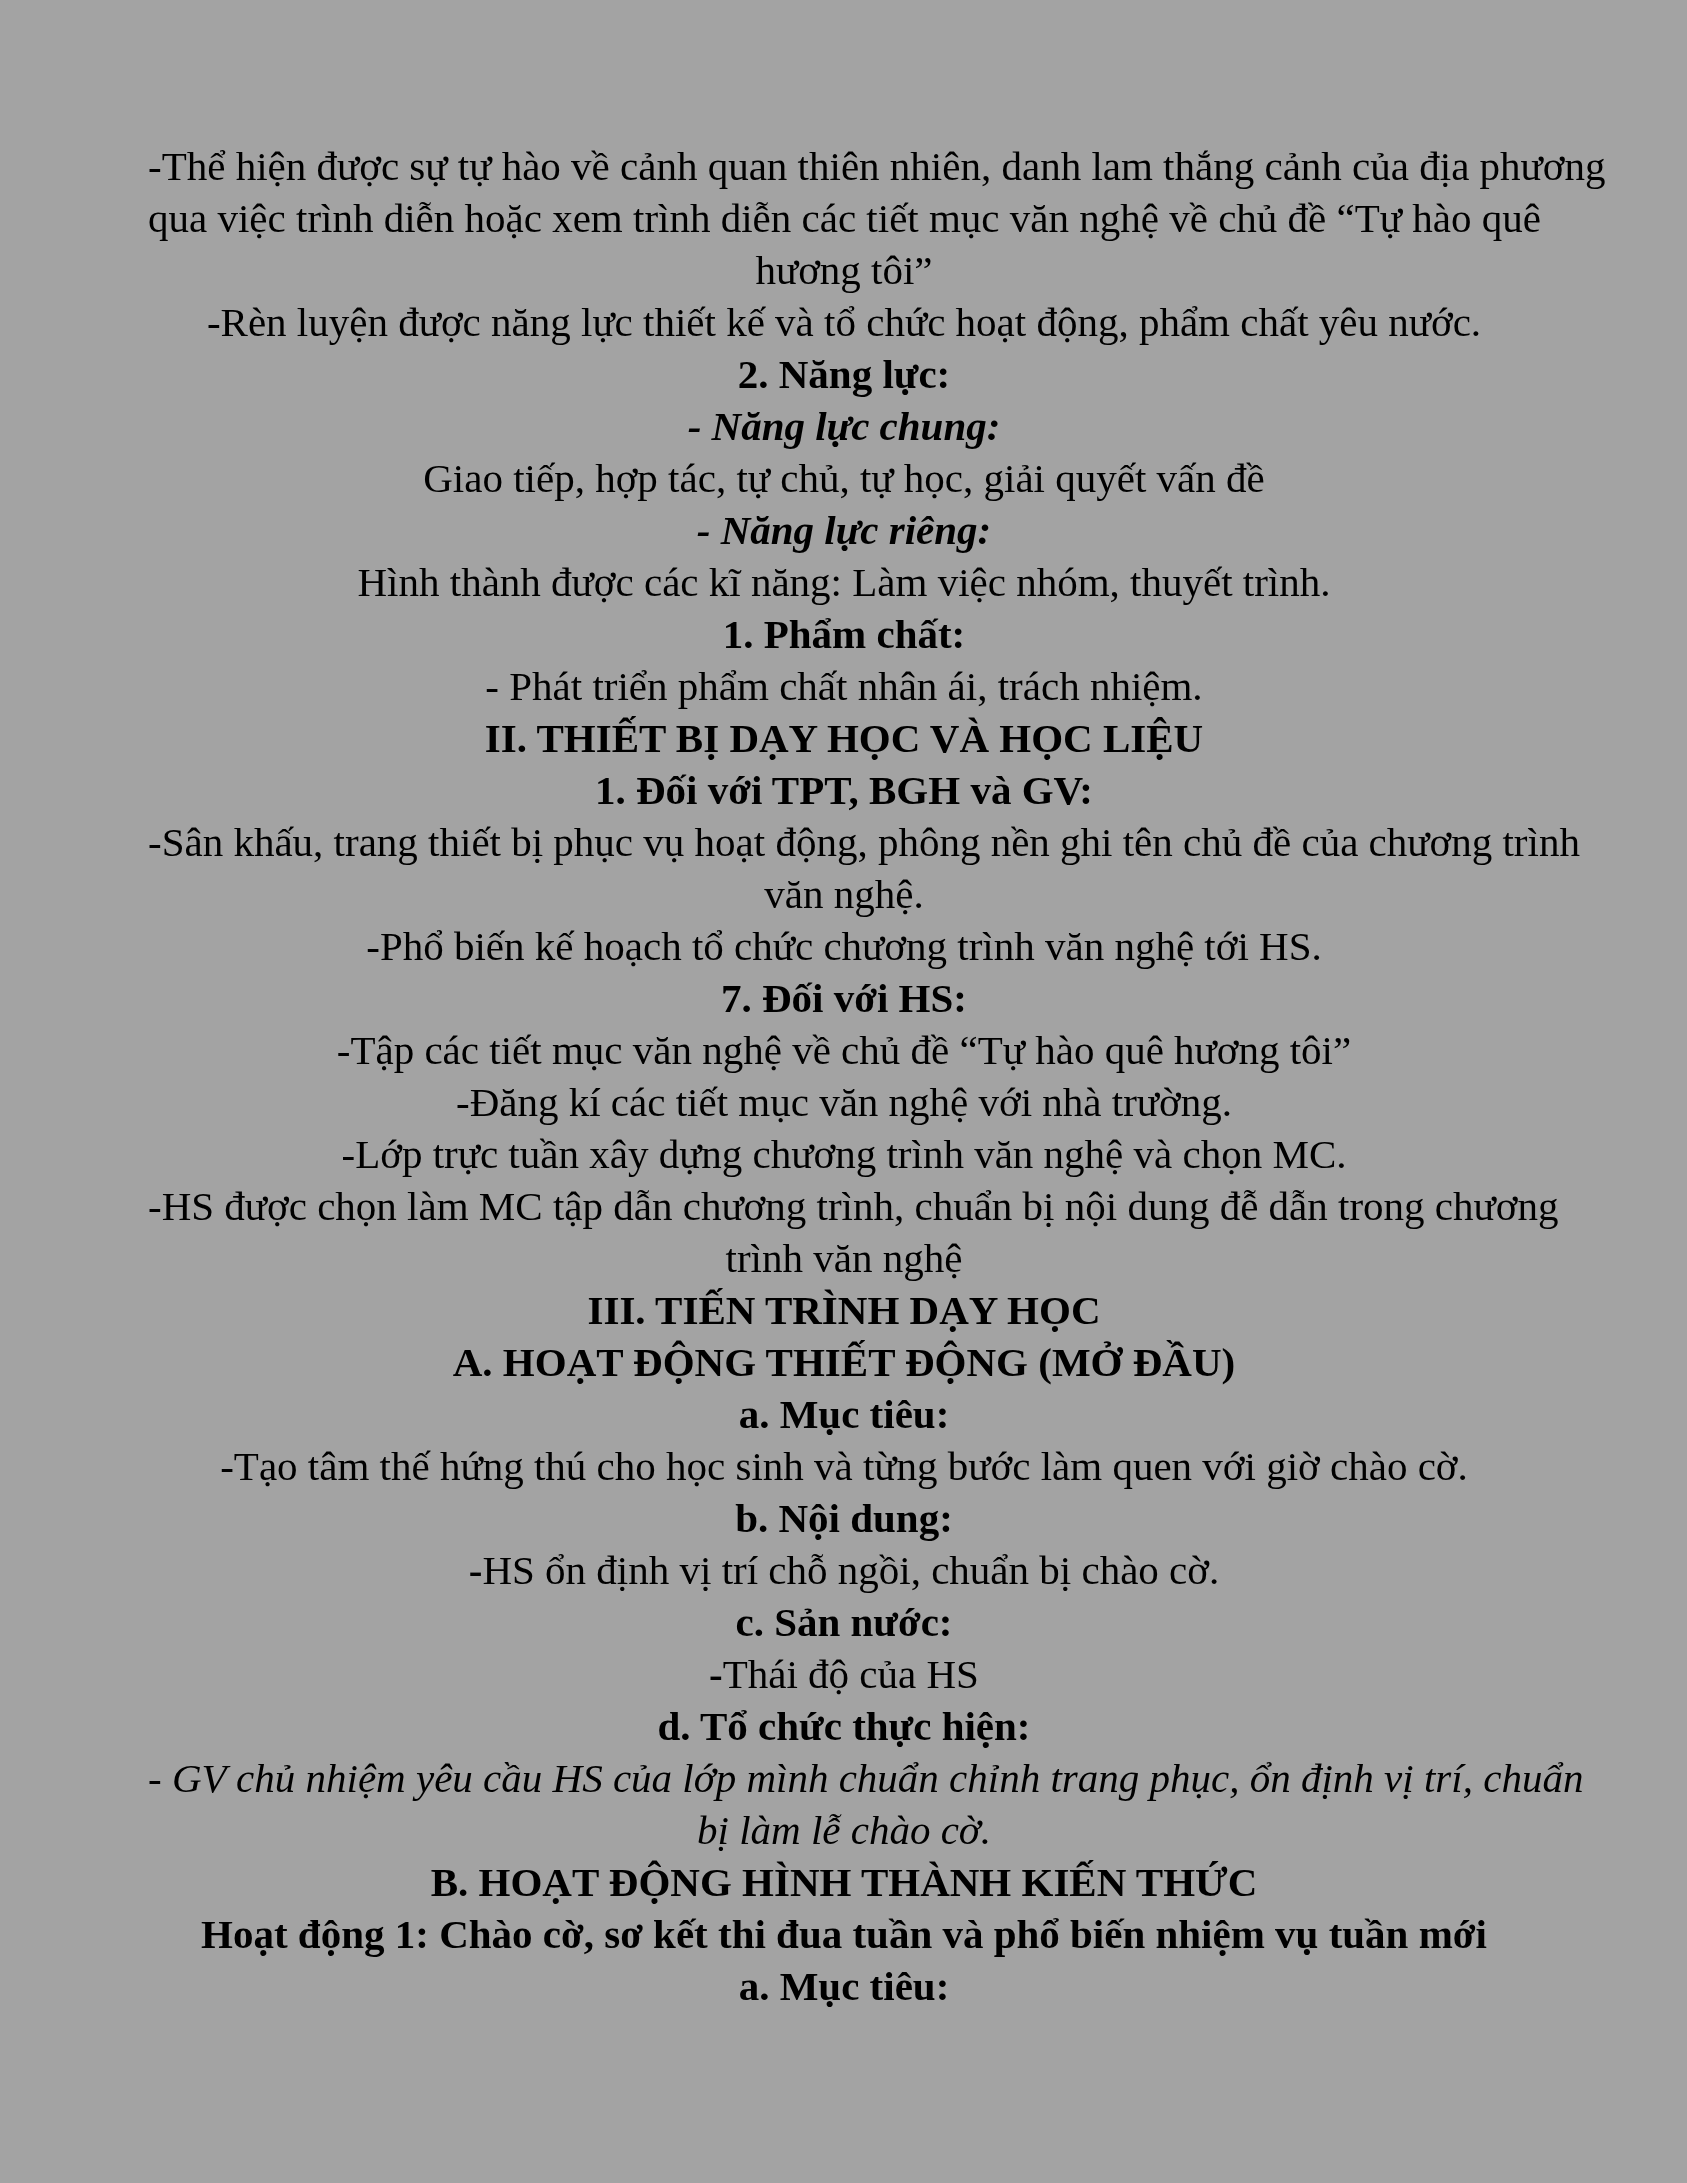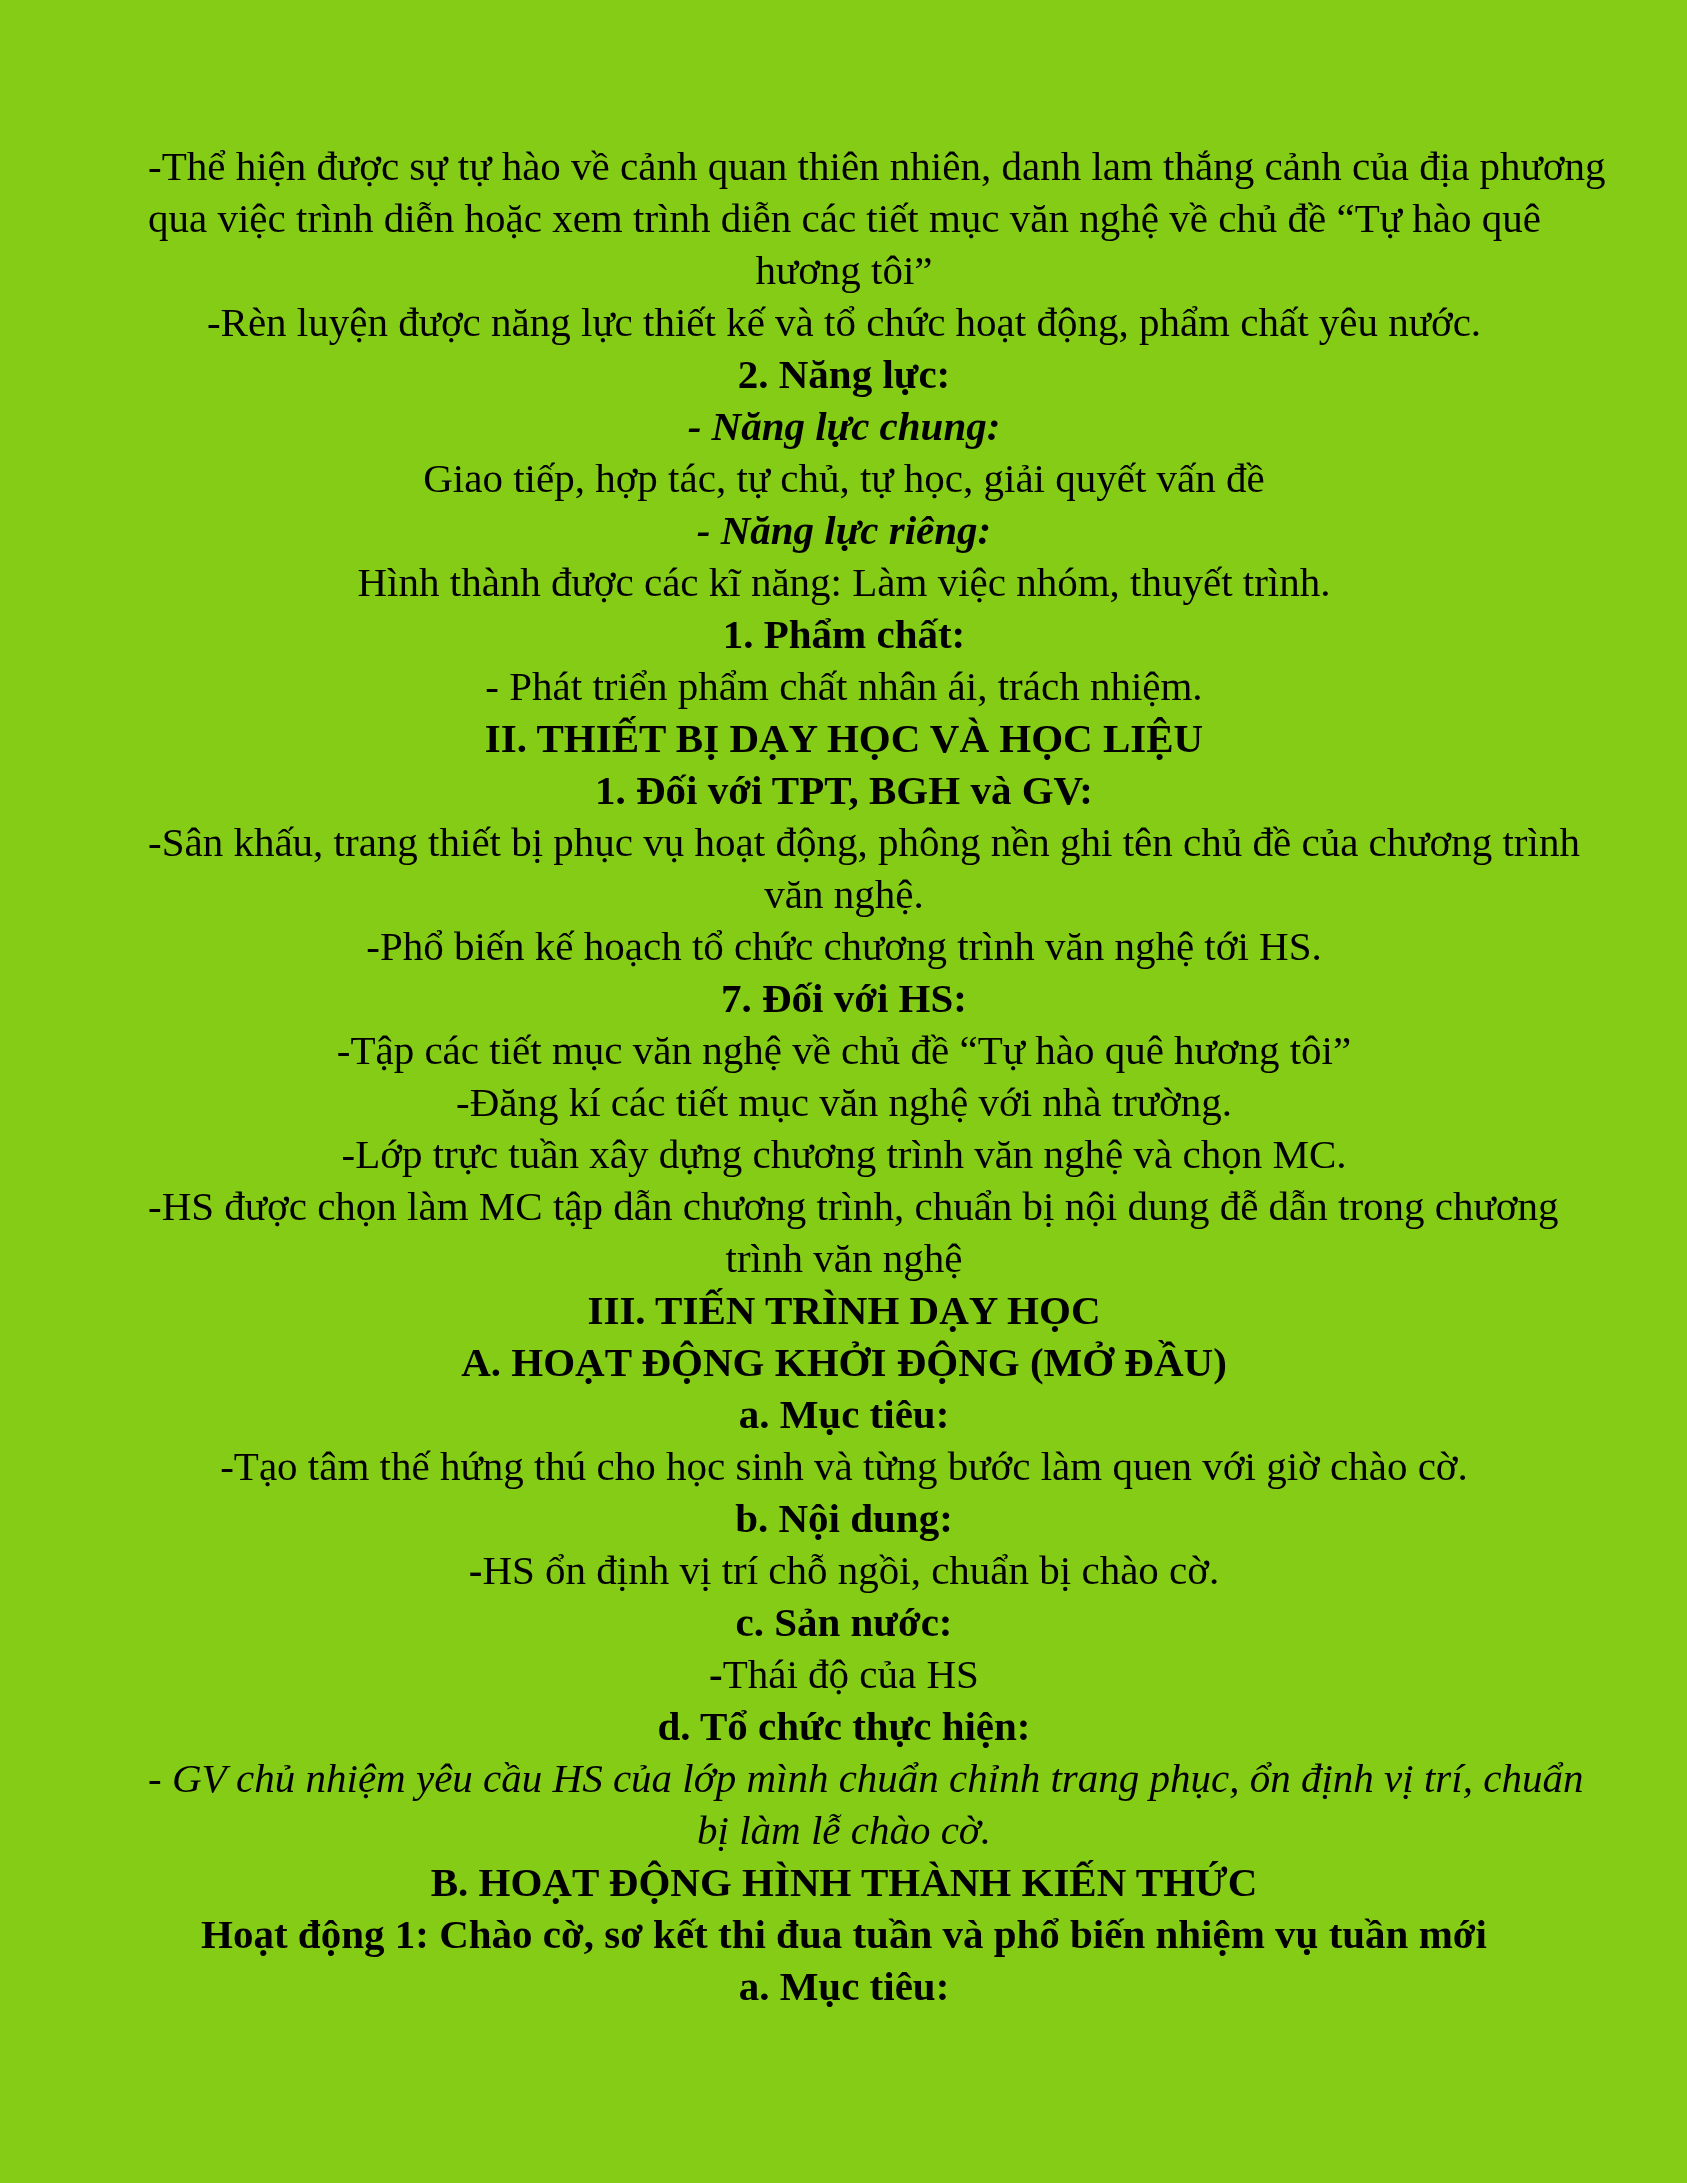--- a/index.html
+++ b/index.html
@@ -31,21 +31,21 @@
     white-space: nowrap;
     text-align: justify;
     text-align-last: justify;
     -moz-text-align-last: justify;
   }
   .bold-prefix { font-weight: bold; }
 </style>
 </head>
 <body>
 
-<div class="page" style="background: #84cc16; color: rgb(0, 0, 0);">
+<div class="page" style="background: #a3a3a3; color: rgb(0, 0, 0);">
   <div class="content">
       <p class="line j">-Thể hiện được sự tự hào về cảnh quan thiên nhiên, danh lam thắng cảnh của địa phương</p>
       <p class="line j">qua việc trình diễn hoặc xem trình diễn các tiết mục văn nghệ về chủ đề “Tự hào quê</p>
       <p class="line">hương tôi”</p>
       <p class="line">-Rèn luyện được năng lực thiết kế và tổ chức hoạt động, phẩm chất yêu nước.</p>
       <p class="line b">2. Năng lực:</p>
       <p class="line b i">- Năng lực chung:</p>
       <p class="line">Giao tiếp, hợp tác, tự chủ, tự học, giải quyết vấn đề</p>
       <p class="line b i">- Năng lực riêng:</p>
       <p class="line">Hình thành được các kĩ năng: Làm việc nhóm, thuyết trình.</p>
@@ -56,21 +56,21 @@
       <p class="line j">-Sân khấu, trang thiết bị phục vụ hoạt động, phông nền ghi tên chủ đề của chương trình</p>
       <p class="line">văn nghệ.</p>
       <p class="line">-Phổ biến kế hoạch tổ chức chương trình văn nghệ tới HS.</p>
       <p class="line b">7. Đối với HS:</p>
       <p class="line">-Tập các tiết mục văn nghệ về chủ đề “Tự hào quê hương tôi”</p>
       <p class="line">-Đăng kí các tiết mục văn nghệ với nhà trường.</p>
       <p class="line">-Lớp trực tuần xây dựng chương trình văn nghệ và chọn MC.</p>
       <p class="line j">-HS được chọn làm MC tập dẫn chương trình, chuẩn bị nội dung đễ dẫn trong chương</p>
       <p class="line">trình văn nghệ</p>
       <p class="line b">III. TIẾN TRÌNH DẠY HỌC</p>
-      <p class="line b">A. HOẠT ĐỘNG KHỞI ĐỘNG (MỞ ĐẦU)</p>
+      <p class="line b">A. HOẠT ĐỘNG THIẾT ĐỘNG (MỞ ĐẦU)</p>
       <p class="line b">a. Mục tiêu:</p>
       <p class="line">-Tạo tâm thế hứng thú cho học sinh và từng bước làm quen với giờ chào cờ.</p>
       <p class="line b">b. Nội dung:</p>
       <p class="line"><span class="bold-prefix">-</span><span>HS ổn định vị trí chỗ ngồi, chuẩn bị chào cờ.</span></p>
       <p class="line b">c. Sản nước:</p>
       <p class="line"><span class="bold-prefix">-</span><span>Thái độ của HS</span></p>
       <p class="line b">d. Tổ chức thực hiện:</p>
       <p class="line i j">- GV chủ nhiệm yêu cầu HS của lớp mình chuẩn chỉnh trang phục, ổn định vị trí, chuẩn</p>
       <p class="line i">bị làm lễ chào cờ.</p>
       <p class="line b">B. HOẠT ĐỘNG HÌNH THÀNH KIẾN THỨC</p>

